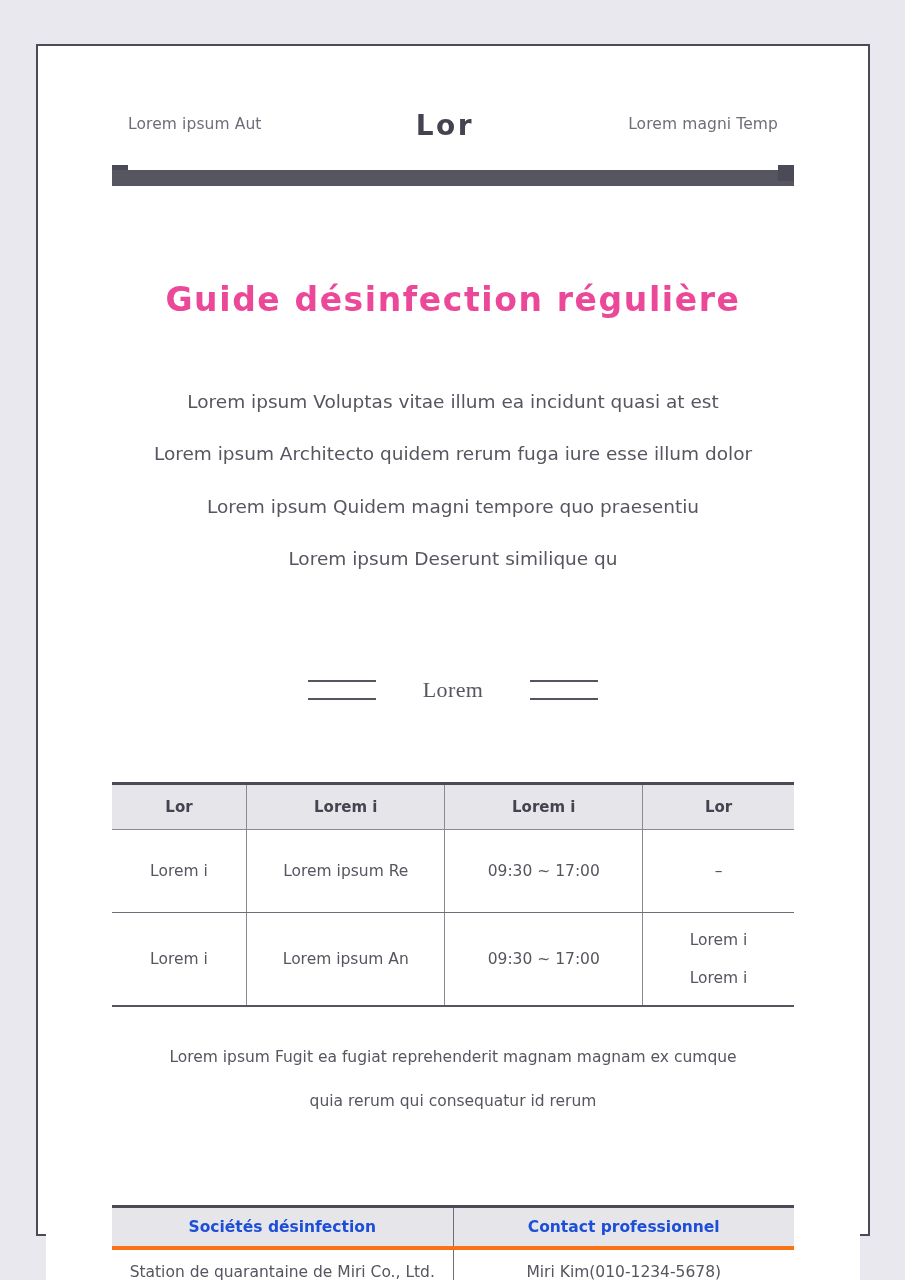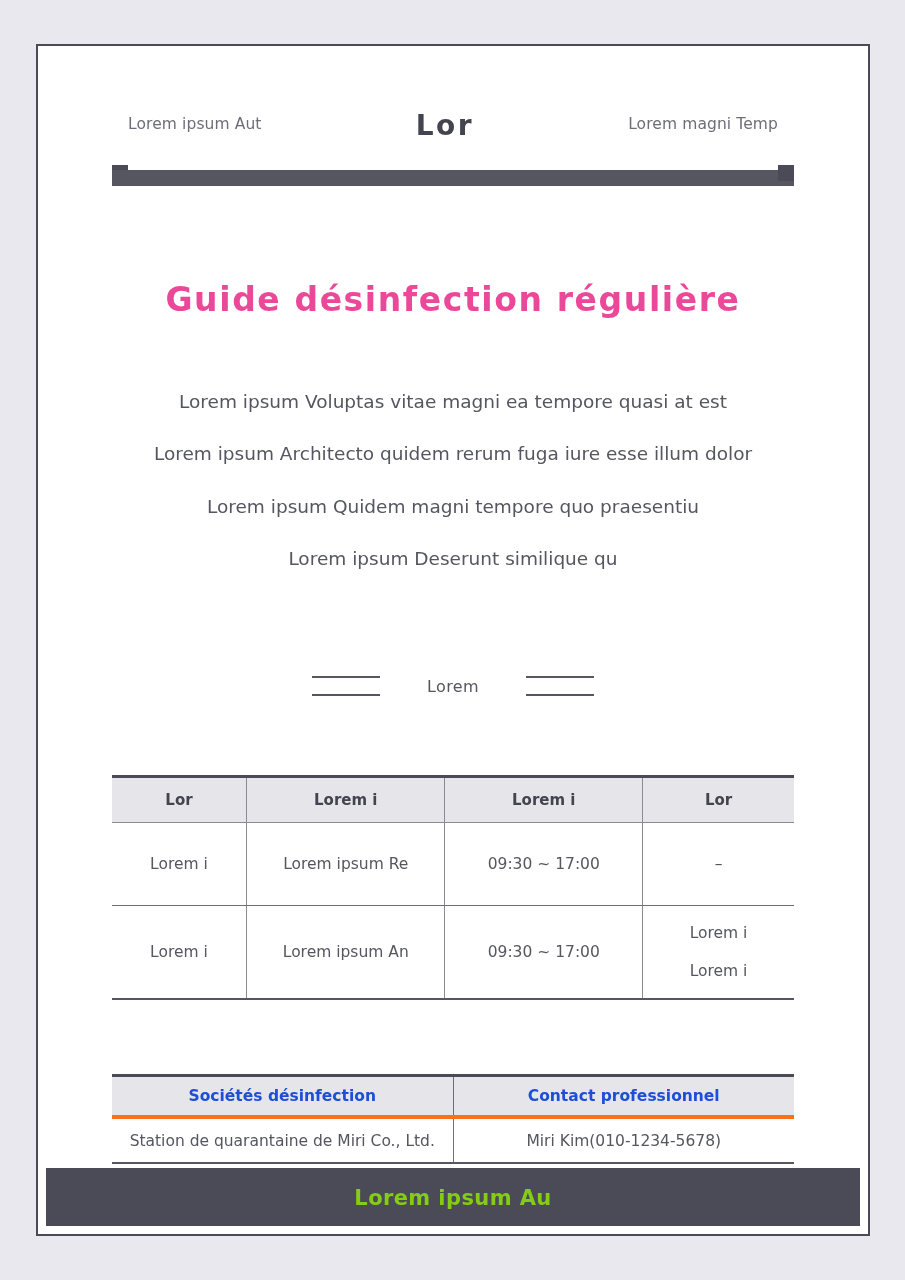--- a/index.html
+++ b/index.html
@@ -105,23 +105,24 @@
     justify-content: center;
     gap: 39px;
   }
   .dbl-rule {
     width: 68px;
     height: 7px;
     border-top: 2px solid #55565f;
     border-bottom: 2px solid #55565f;
   }
   .section-divider-label {
-    font-size: 16px;
+    font-size: 22px;
     color: #55565f;
     letter-spacing: 0.4px;
+    font-family: Liberation Serif, serif;
   }
 
   
   table { border-collapse: collapse; width: 100%; }
 
   .schedule-table {
     margin-top: 63px;
     border-top: 3px solid #4a4b57;
     border-bottom: 2px solid #55565f;
   }
@@ -216,21 +217,21 @@
 
     <div class="rule-bar">
       <div class="cap left"></div>
       <div class="rule-line"></div>
       <div class="cap right"></div>
     </div>
 
     <h1 class="doc-title">Guide désinfection régulière</h1>
 
     <div class="intro">
-      <div>Lorem ipsum Voluptas vitae magni ea tempore quasi at est</div>
+      <div>Lorem ipsum Voluptas vitae illum ea incidunt quasi at est</div>
       <div>Lorem ipsum Architecto quidem rerum fuga iure esse illum dolor</div>
       <div>Lorem ipsum Quidem magni tempore quo praesentiu</div>
       <div>Lorem ipsum Deserunt similique qu</div>
     </div>
 
     <div class="section-divider">
       <span class="dbl-rule"></span>
       <span class="section-divider-label">Lorem</span>
       <span class="dbl-rule"></span>
     </div>
@@ -258,20 +259,24 @@
           <td>Lorem ipsum An</td>
           <td>09:30 ~ 17:00</td>
           <td>
             <div>Lorem i</div>
             <div>Lorem i</div>
           </td>
         </tr>
       </tbody>
     </table>
 
+    <div class="table-note">
+      <div>Lorem ipsum Fugit ea fugiat reprehenderit magnam magnam ex cumque</div>
+      <div>quia rerum qui consequatur id rerum</div>
+    </div>
 
     <table class="contact-table">
       <thead>
         <tr>
           <th class="contact-col">Sociétés désinfection</th>
           <th class="contact-col">Contact professionnel</th>
         </tr>
       </thead>
       <tbody>
         <tr>

